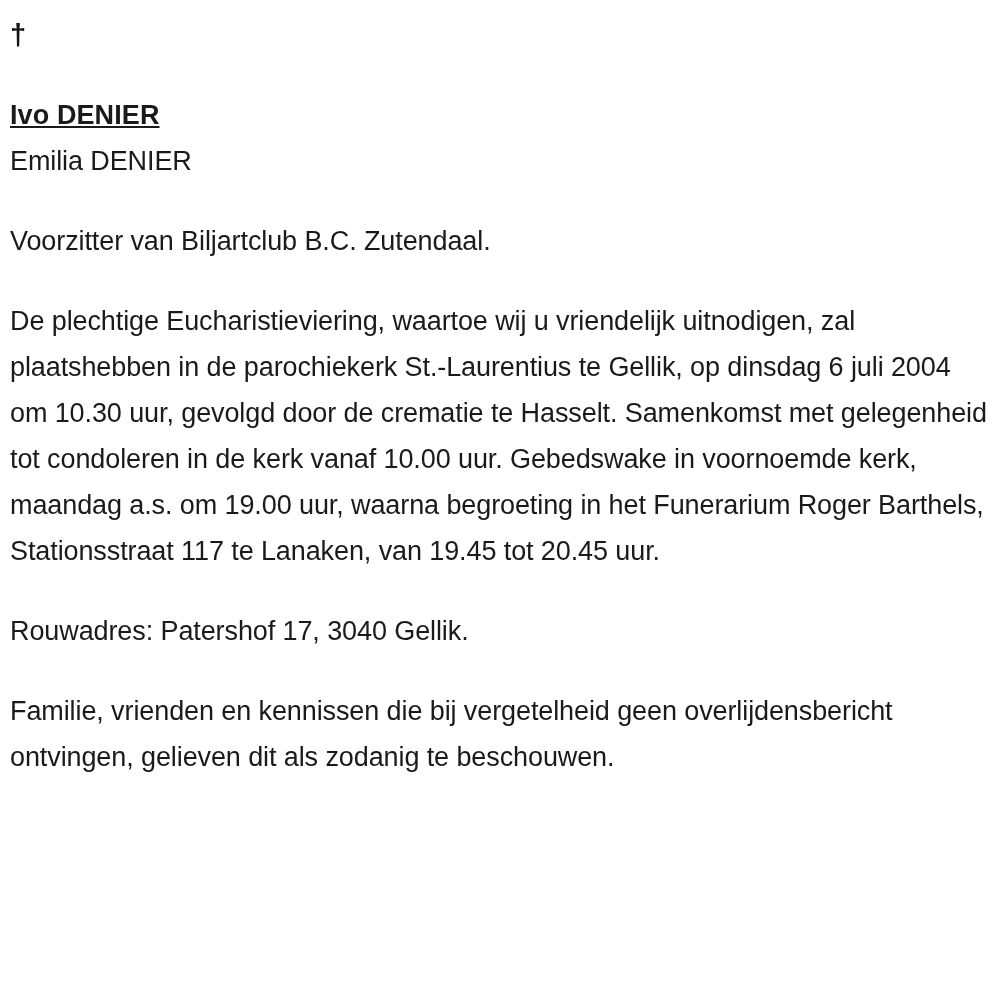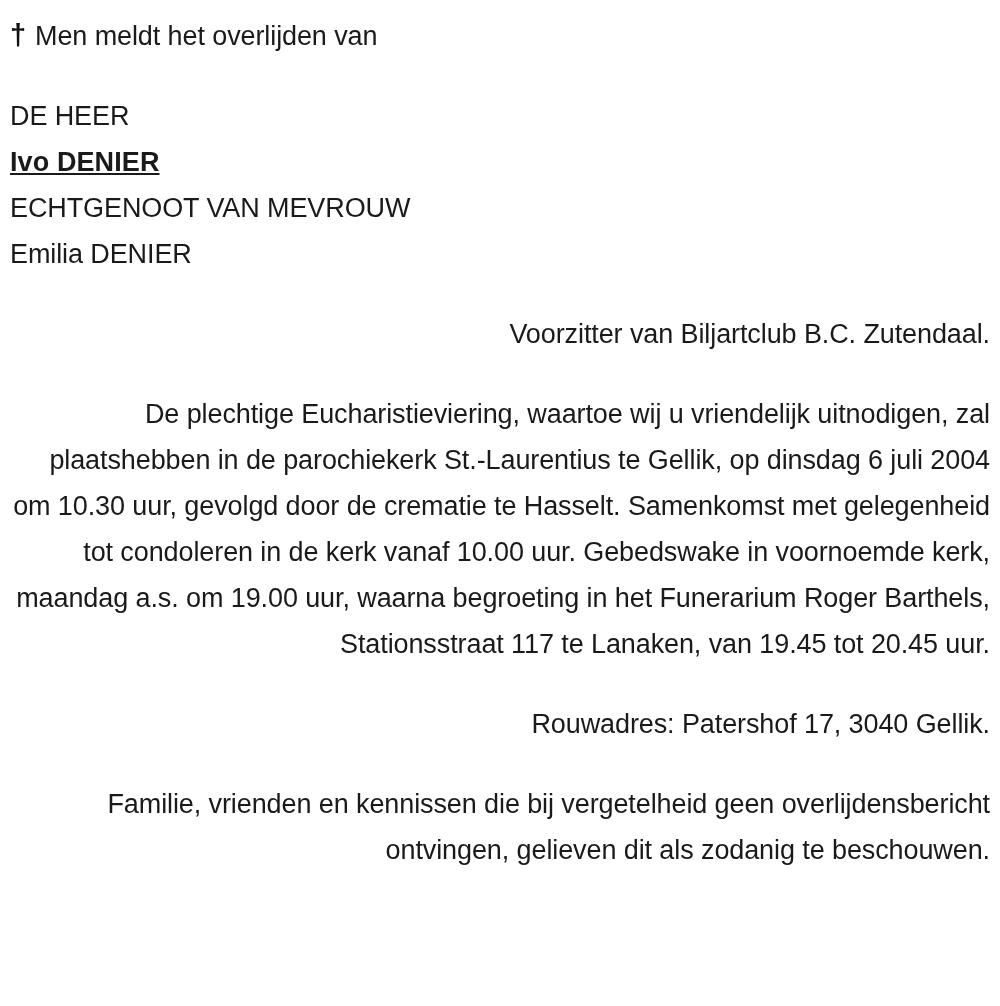--- a/index.html
+++ b/index.html
@@ -58,39 +58,36 @@
   }
 
   .name-line {
     font-weight: 700;
     letter-spacing: 0.1px;
     text-decoration: underline;
   }
 
   .para {
     max-width: 985px;
-    text-align: right;
+    text-align: left;
   }
 </style>
 </head>
 <body>
 
 <div id="notice">
 
   <div class="block">
     <div class="line headline">
       <span class="cross-icon">†</span>
-      <span>Men meldt het overlijden van</span>
     </div>
   </div>
 
   <div class="block">
-    <div class="line">DE HEER</div>
     <div class="line name-line">Ivo DENIER</div>
-    <div class="line">ECHTGENOOT VAN MEVROUW</div>
     <div class="line">Emilia DENIER</div>
   </div>
 
   <div class="block">
     <p class="para">Voorzitter van Biljartclub B.C. Zutendaal.</p>
   </div>
 
 
   <div class="block">
     <p class="para">De plechtige Eucharistieviering, waartoe wij u vriendelijk uitnodigen, zal plaatshebben in de parochiekerk St.-Laurentius te Gellik, op dinsdag 6 juli 2004 om 10.30 uur, gevolgd door de crematie te Hasselt. Samenkomst met gelegenheid tot condoleren in de kerk vanaf 10.00 uur. Gebedswake in voornoemde kerk, maandag a.s. om 19.00 uur, waarna begroeting in het Funerarium Roger Barthels, Stationsstraat 117 te Lanaken, van 19.45 tot 20.45 uur.</p>

